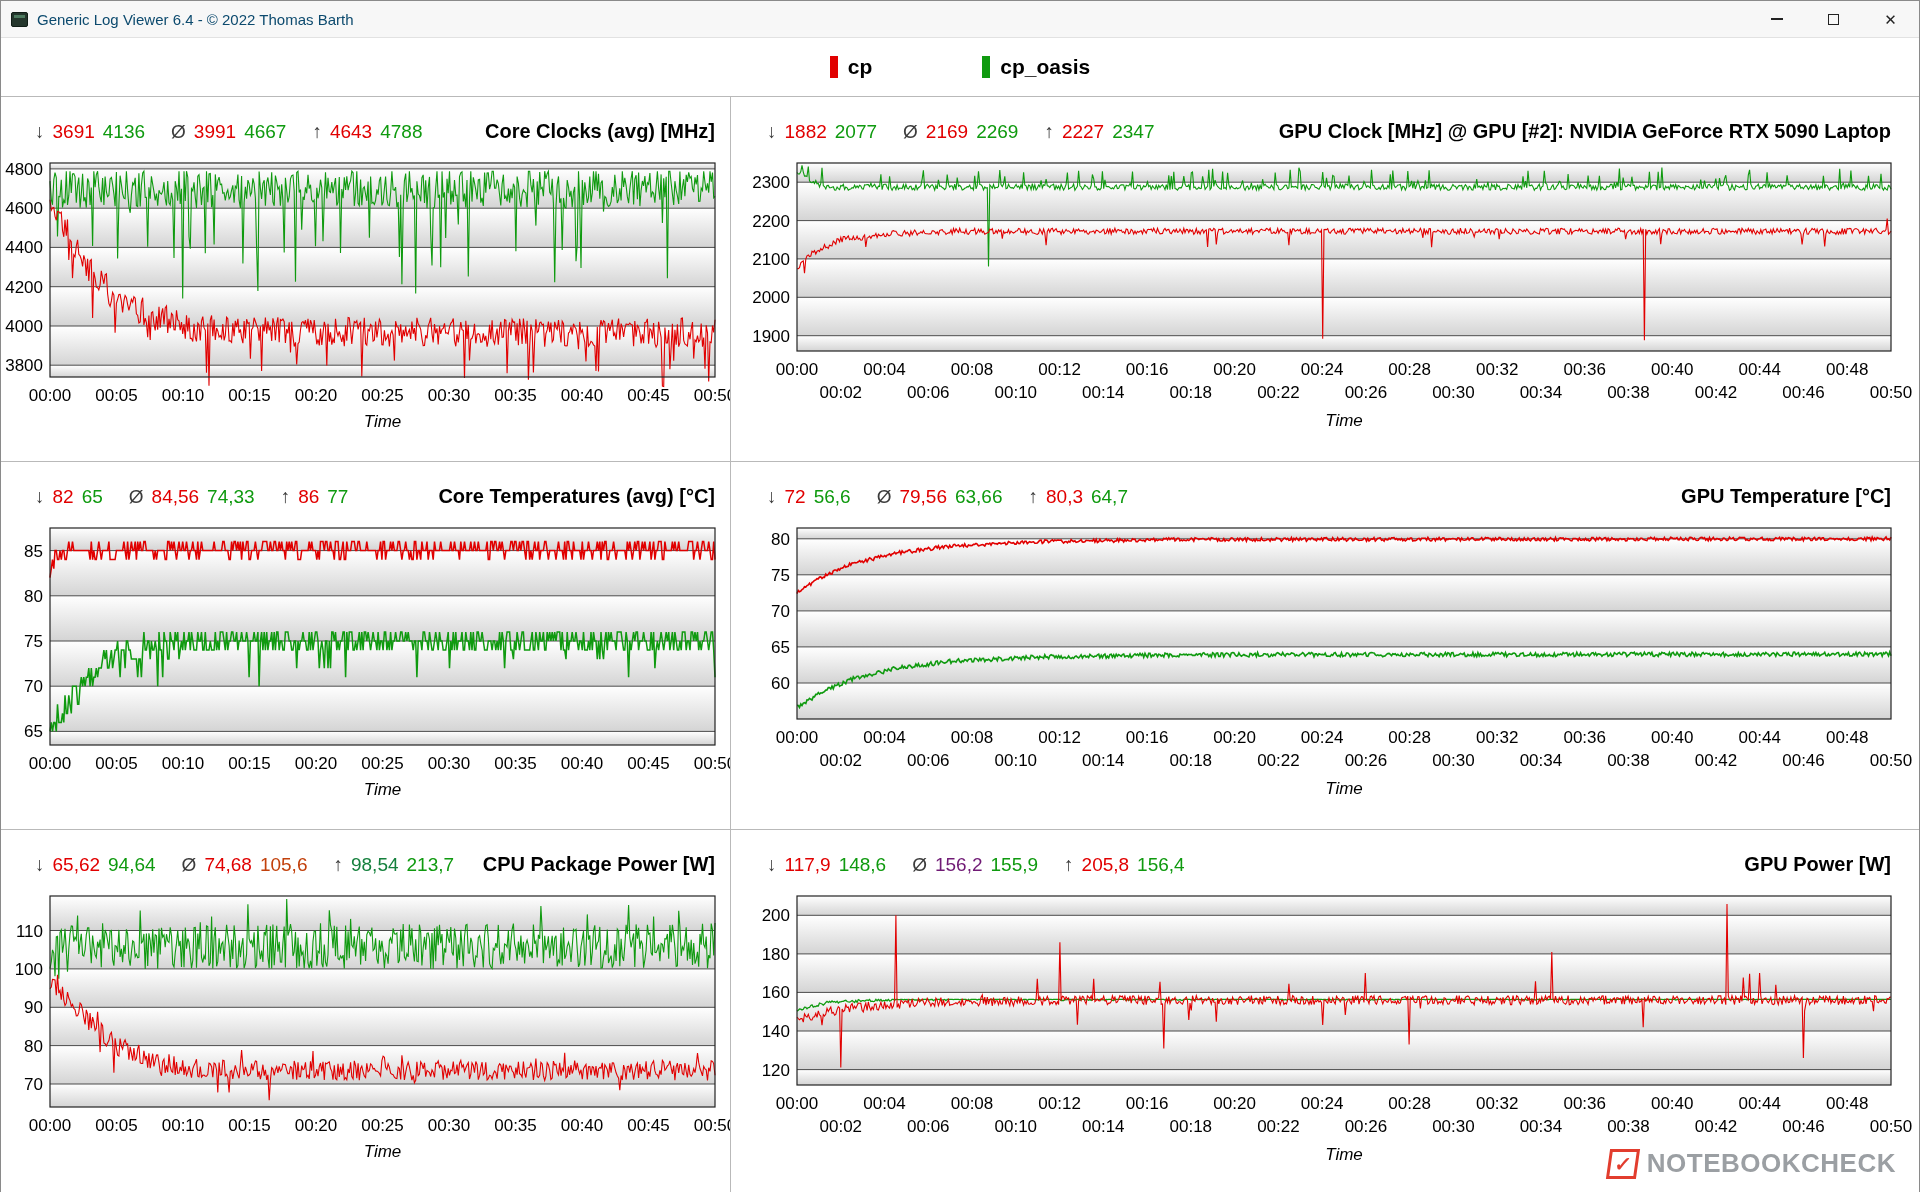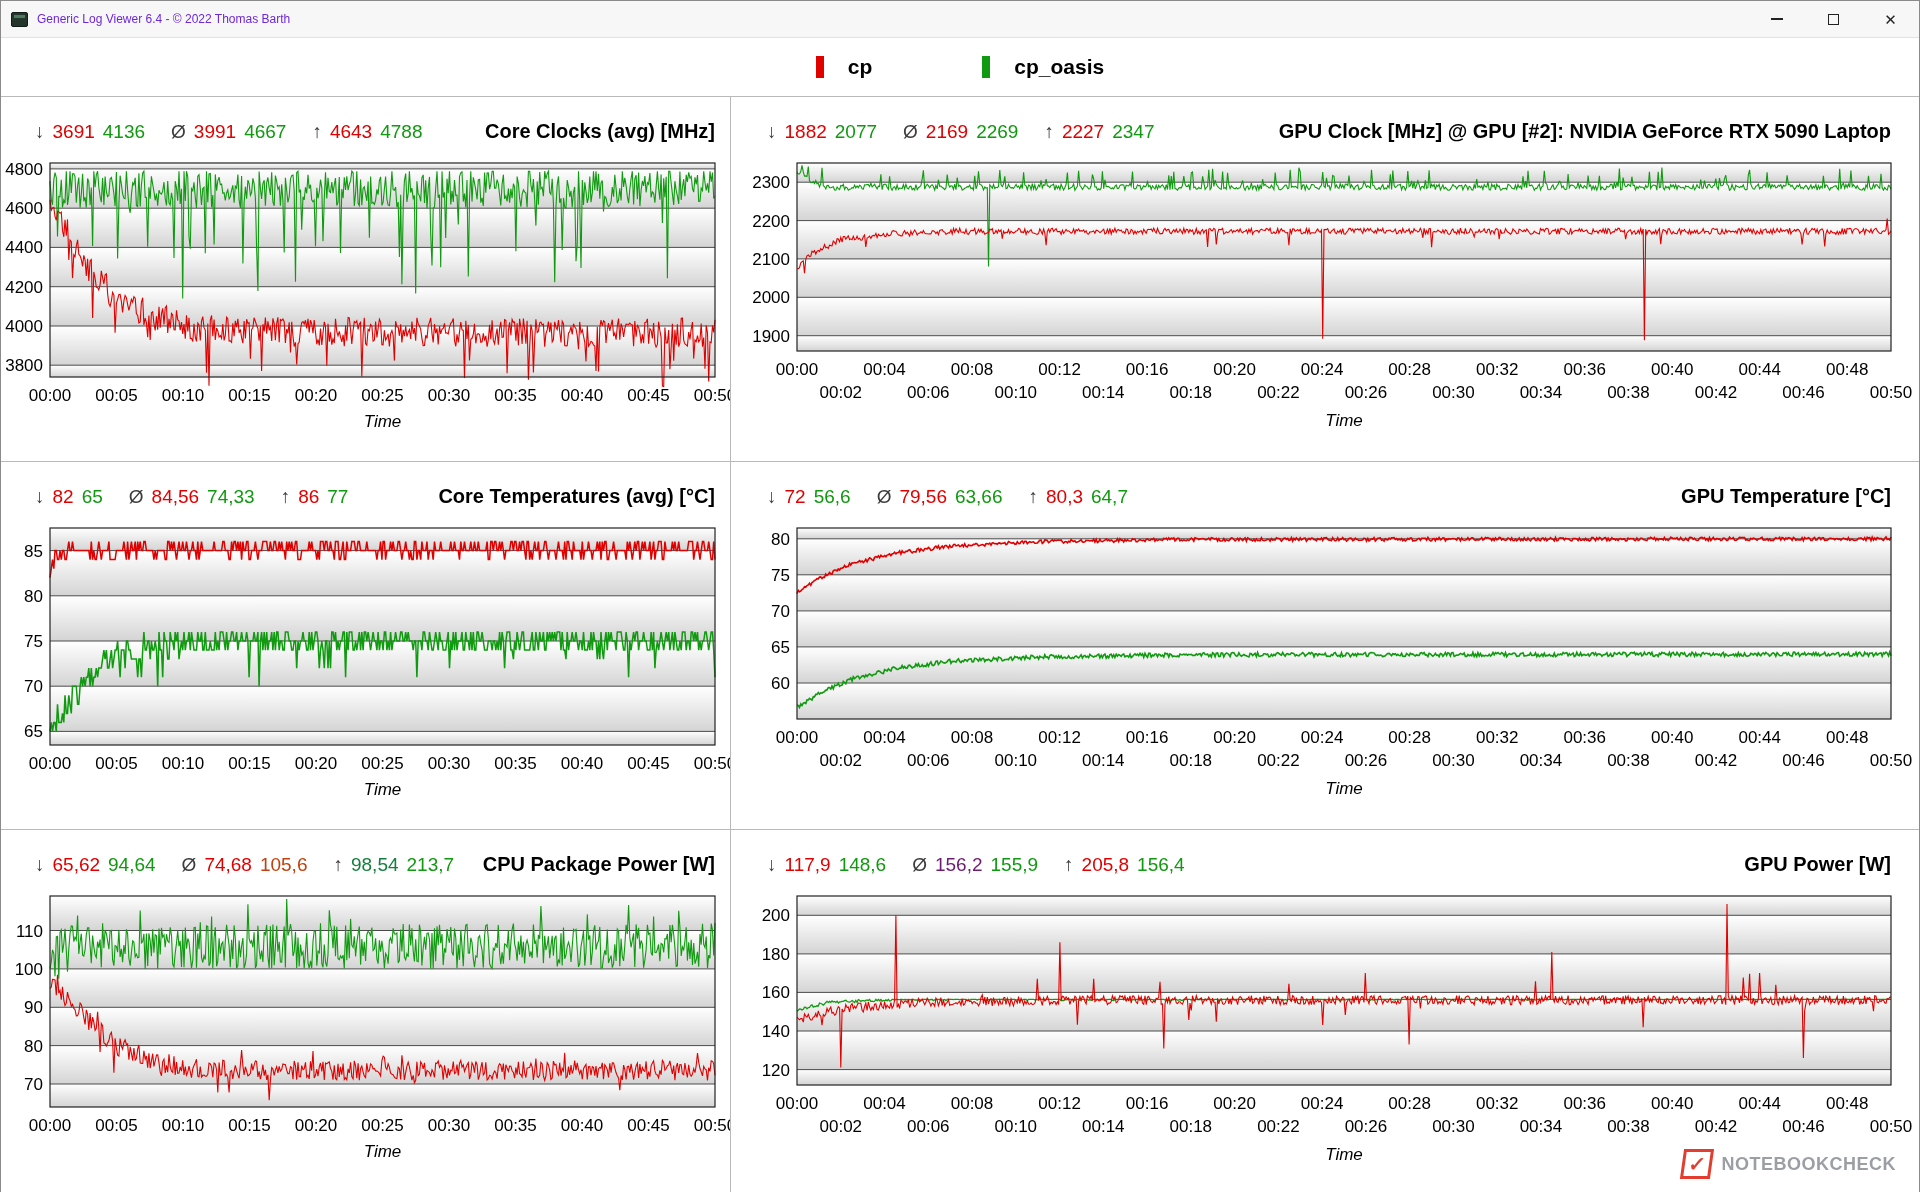--- a/index.html
+++ b/index.html
@@ -2,44 +2,44 @@
 <html><head>
 <meta charset="utf-8">
 <style>
   *{margin:0;padding:0;box-sizing:border-box}
   html,body{width:1920px;height:1192px}
   body{font-family:"Liberation Sans",sans-serif;background:#fff;overflow:hidden;position:relative}
   .window{width:100%;height:100%;border:1px solid #8a8a8a;display:flex;flex-direction:column;background:#fff}
   .titlebar{height:37px;flex:0 0 auto;display:flex;align-items:center;background:#f7f7f7;border-bottom:1px solid #e2e2e2}
   .app-icon{width:17px;height:15px;margin-left:10px;background:#24362c;border:1px solid #101d16;border-radius:2px;position:relative}
   .app-icon:after{content:"";position:absolute;left:2px;top:2px;width:11px;height:3px;background:#4d7a5f}
-  .title-text{margin-left:9px;font-size:12px;color:#6d28d9;white-space:nowrap}
+  .title-text{margin-left:9px;font-size:15px;color:#0c4a6e;white-space:nowrap}
   .win-controls{margin-left:auto;display:flex;height:100%}
   .win-btn{width:57px;height:100%;display:flex;align-items:center;justify-content:center;color:#222;font-size:14px;cursor:default}
   .min-glyph{display:block;width:12px;border-top:2px solid #222}
   .max-glyph{display:block;width:11px;height:11px;border:1.5px solid #222}
   .close-glyph{font-size:15px;line-height:1}
   .legend{height:58px;flex:0 0 auto;display:flex;align-items:center;justify-content:center;gap:110px;background:#fff}
-  .legend-item{display:flex;align-items:center;gap:24px}
+  .legend-item{display:flex;align-items:center;gap:10px}
   .swatch{width:8px;height:22px;background:#888}
   .legend-label{font-size:21px;font-weight:700;color:#000}
   .grid{flex:1 1 auto;display:grid;grid-template-columns:729px 1fr;grid-template-rows:364px 368px 1fr;border-top:1px solid #b9b9b9;background:#fff}
   .panel{display:flex;flex-direction:column;overflow:hidden;background:#fff}
   .panel.right{border-left:1px solid #b9b9b9}
   .panel.row2,.panel.row3{border-top:1px solid #b9b9b9}
   .panel-header{height:52px;flex:0 0 auto;display:flex;align-items:flex-end;justify-content:space-between;padding:0 15px 6px 34px}
   .panel.right .panel-header{padding-right:28px;padding-left:36px}
   .stats{display:flex;gap:26px;font-size:19px;white-space:nowrap}
   .stat{display:flex;gap:8px;align-items:baseline}
   .sym{color:#3c3c3c}
   .panel-title{font-size:20px;font-weight:700;color:#000;white-space:nowrap}
   .chart-mount{flex:1 1 auto;overflow:hidden}
   .watermark{position:absolute;right:24px;bottom:13px;display:flex;align-items:center;gap:9px;z-index:9}
   .wm-box{width:30px;height:30px;border:3px solid #e23d2e;background:#fff;display:flex;align-items:center;justify-content:center;transform:skewX(-8deg);color:#e23d2e;font-weight:700;font-size:20px}
-  .wm-text{font-size:18px;font-weight:700;color:#9b9fa3;letter-spacing:.5px}
+  .wm-text{font-size:26px;font-weight:700;color:#9b9fa3;letter-spacing:.5px}
 </style>
 </head>
 <body>
 
 <div class="window">
 
   <div class="titlebar">
     <span class="app-icon"></span>
     <span class="title-text">Generic Log Viewer 6.4 - © 2022 Thomas Barth</span>
     <div class="win-controls">

